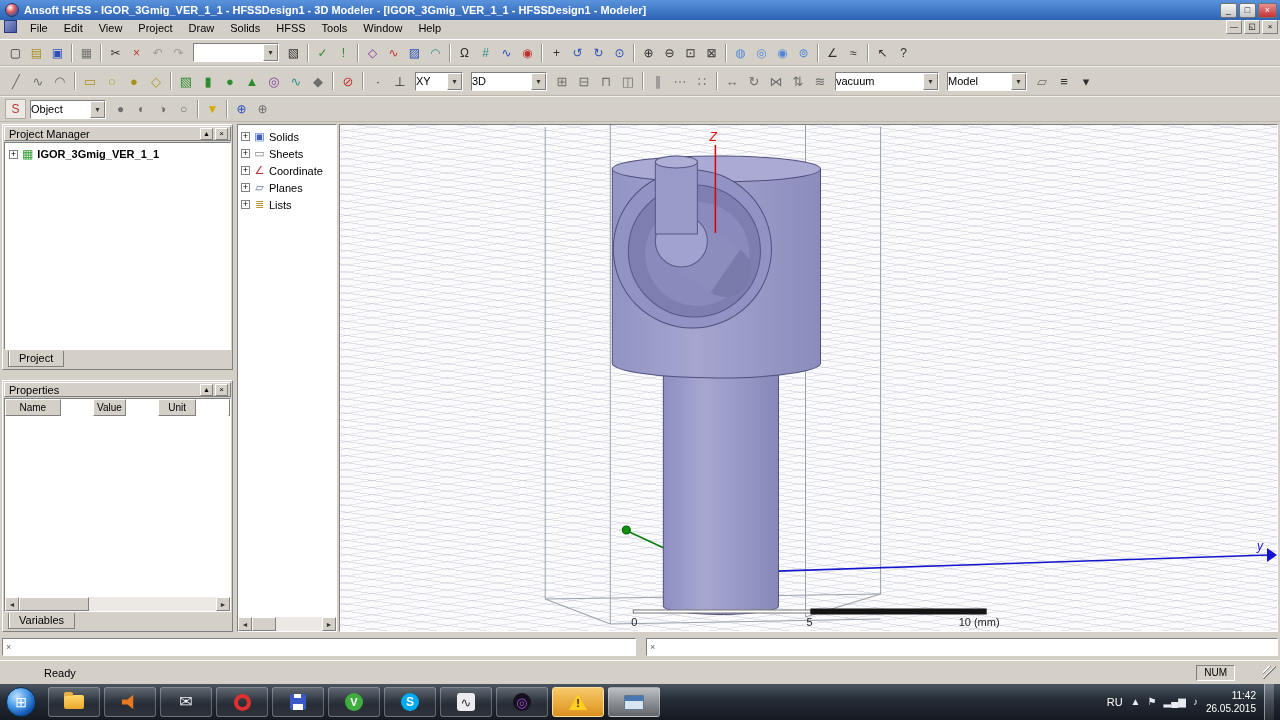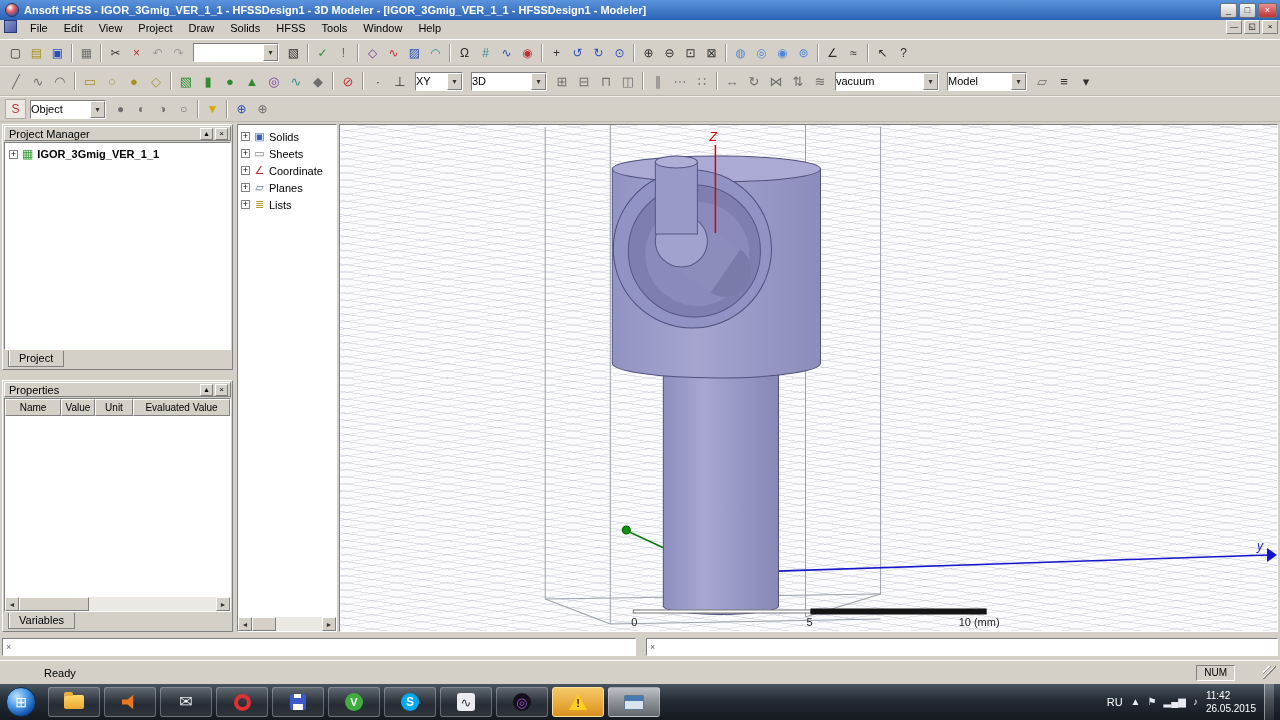--- a/index.html
+++ b/index.html
@@ -48,21 +48,21 @@
   .panel-title { height:15px; flex:none; display:flex; align-items:center; padding:0 2px 0 4px; border:1px solid; border-color:#fff #808080 #808080 #fff; margin-bottom:1px; }
   .pt-label { flex:1; }
   .pt-btn { width:13px; height:12px; margin-left:2px; display:flex; align-items:center; justify-content:center; font-size:8px; border:1px solid; border-color:#fff #808080 #808080 #fff; background:#d4d0c8; }
   .panel-body { flex:1; background:#fff; border:1px solid; border-color:#808080 #fff #fff #808080; position:relative; overflow:hidden; }
   .tab-row { height:18px; flex:none; display:flex; align-items:flex-start; padding:1px 0 0 4px; }
   .tab { padding:1px 10px 2px; background:#d4d0c8; border:1px solid #808080; border-top:none; box-shadow:inset 1px 0 #fff; }
   .tree-row { display:flex; align-items:center; gap:4px; padding:5px 2px 0 4px; }
   .expander { width:9px; height:9px; border:1px solid #848284; background:#fff; font-size:9px; line-height:7px; text-align:center; flex:none; }
   .proj-icon { color:#2e9b2e; font-size:12px; line-height:1; }
   .tree-label { font-weight:bold; white-space:nowrap; }
-  .prop-head { display:flex; height:17px; }
+  .prop-head { display:flex; height:17px;gap:32px; }
   .prop-head span { background:#d4d0c8; border:1px solid; border-color:#fff #808080 #808080 #fff; font-size:10px; display:flex; align-items:center; justify-content:center; overflow:hidden; white-space:nowrap; }
   .prop-head span:nth-child(1){width:56px} .prop-head span:nth-child(2){width:34px}
   .prop-head span:nth-child(3){width:38px} .prop-head span:nth-child(4){flex:1}
   .hscroll { position:absolute; left:0; right:0; bottom:0; height:14px; background:#ece9e4; display:flex; }
   .sc-btn { width:14px; height:100%; background:#d4d0c8; border:1px solid; border-color:#fff #808080 #808080 #fff; font-size:7px; display:flex; align-items:center; justify-content:center; color:#333; flex:none; }
   .sc-thumb { width:70px; background:#d4d0c8; border:1px solid; border-color:#fff #808080 #808080 #fff; flex:none; }
   .sc-thumb.small { width:24px; }
   .sc-track { flex:1; }
   .split-v { width:4px; flex:none; }
   .split-v2 { width:2px; flex:none; }
@@ -118,21 +118,21 @@
   .tk-squiggle .task-ico { width:18px; height:18px; border-radius:3px; background:#ececf0; color:#303030; font-size:13px; }
   .tk-swirl .task-ico { width:18px; height:18px; border-radius:50%; background:#16101e; color:#a050d0; font-size:13px; }
   .tk-warning .task-ico { width:18px; height:16px; background:#ffcf20; clip-path:polygon(50% 0,100% 100%,0 100%); color:#402000; font-size:11px; font-weight:bold; align-items:flex-end; line-height:13px; }
   .tk-window .task-ico { width:20px; height:15px; border:1px solid #607890; border-radius:1px;
     background: linear-gradient(#4878b0,#4878b0) 0 0/100% 5px no-repeat, #d8e4f0; }
   .tb-flex { flex:1; }
   .tray { display:flex; align-items:center; gap:8px; padding:0 6px; height:100%; }
   .tray-lang { color:#fff; font-size:11px; }
   .tray-icons { display:flex; align-items:center; gap:7px; }
   .tray-ico { color:#e8ecf2; font-size:10px; line-height:1; }
-  .clock { color:#fff; font-size:10px; text-align:left; line-height:1.35; }
+  .clock { color:#fff; font-size:10px; text-align:right; line-height:1.35; }
   .show-desktop { width:10px; height:100%; background:linear-gradient(rgba(255,255,255,.25), rgba(255,255,255,.08)); border-left:1px solid rgba(255,255,255,.45); flex:none; }
 </style>
 </head>
 <body>
 
 <div class="app">
 
   <div class="titlebar">
     <span class="tb-icon"></span>
     <span class="tb-title">Ansoft HFSS - IGOR_3Gmig_VER_1_1 - HFSSDesign1 - 3D Modeler - [IGOR_3Gmig_VER_1_1 - HFSSDesign1 - Modeler]</span>

